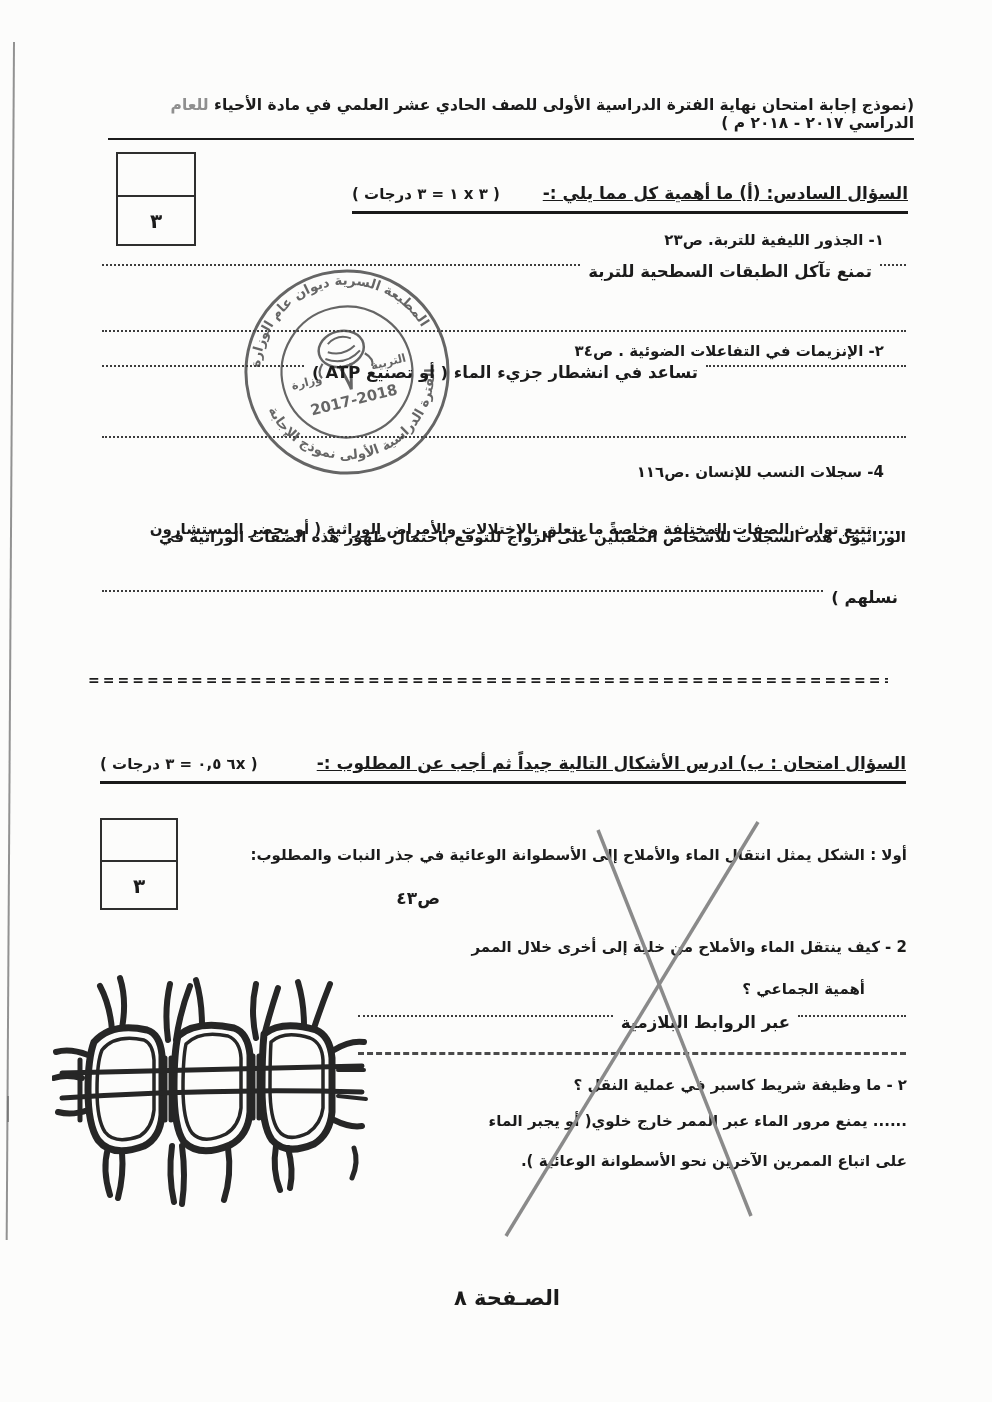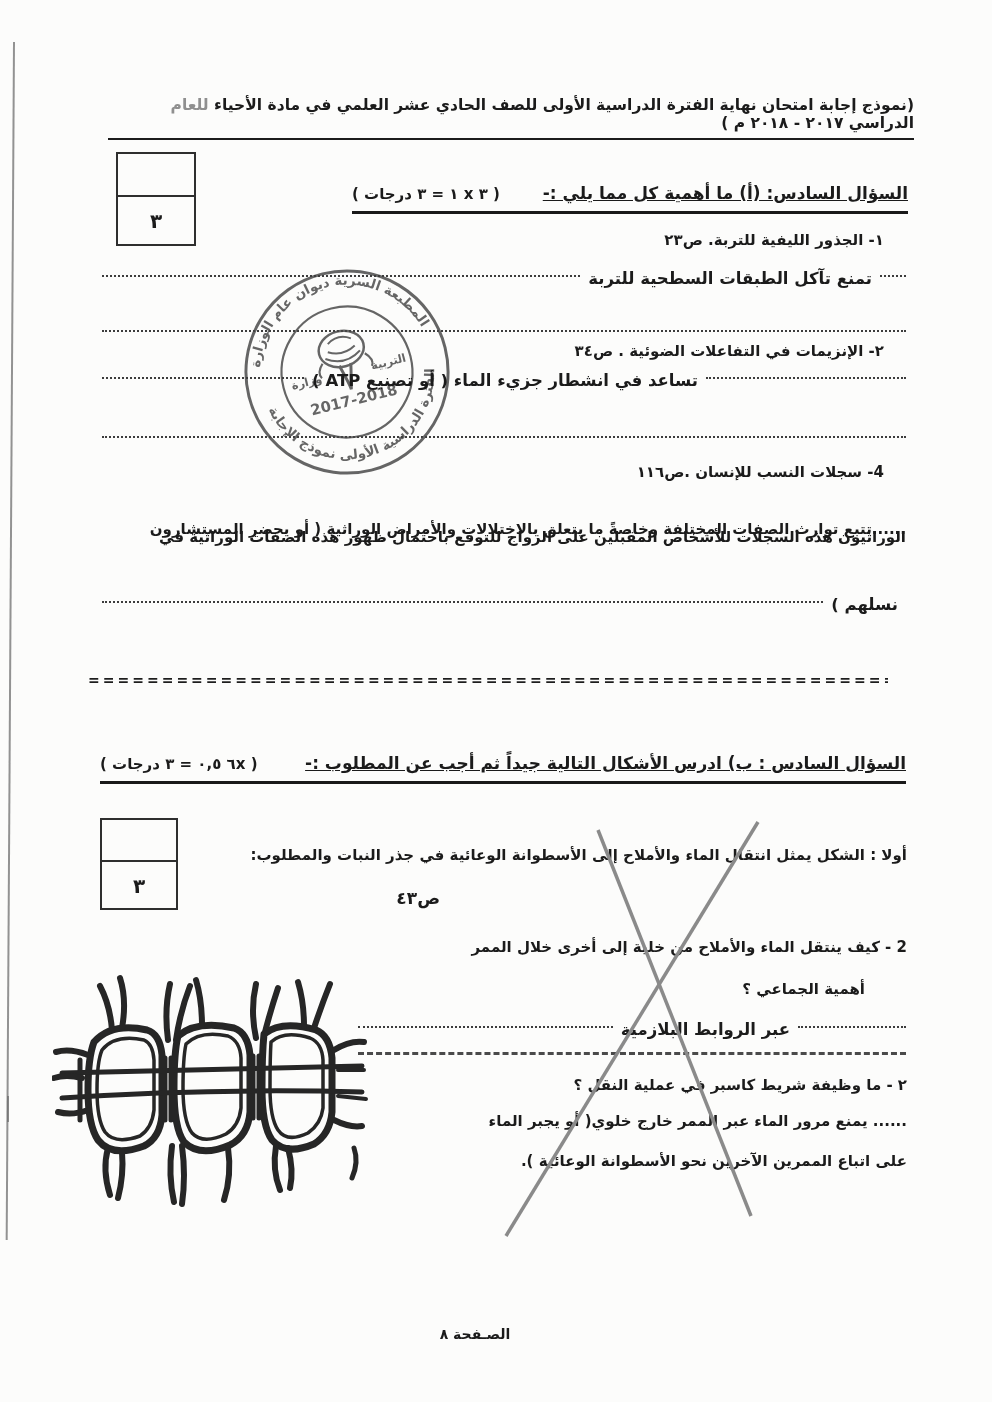--- a/index.html
+++ b/index.html
@@ -29,21 +29,21 @@
 
   
   .secheading{display:flex; direction:rtl; justify-content:space-between; align-items:baseline;
               border-bottom:3px solid #191919; padding-bottom:8px;}
   .secheading .title{font-size:17px; font-weight:bold; white-space:nowrap;text-decoration:underline;}
   .secheading .marks{font-size:15px; font-weight:bold; white-space:nowrap;}
 
   .qline{font-size:15px; font-weight:bold;}
 
   
-  .ansrow{display:flex; direction:rtl; align-items:center;}
+  .ansrow{display:flex; direction:rtl; align-items:flex-start;}
   .ansrow .txt{white-space:nowrap; padding:0 8px 0 8px; font-size:16.5px; font-weight:bold;}
   .dots{border-bottom:2.5px dotted #3c3c3c; height:2px; margin-bottom:6px;}
   .dots.fill{flex:1;}
   .dotrule{border-bottom:2.5px dotted #3c3c3c;}
   .dashrule{border-bottom:3px dashed #4a4a4a;}
 
   .eqdivider{overflow:hidden; white-space:nowrap; font-weight:bold; font-size:14px;
              letter-spacing:3px; color:#1d1d1d;}
 
   .z1{z-index:1}.z2{z-index:2}.z3{z-index:3}.z4{z-index:4}
@@ -124,21 +124,21 @@
   <div class="abs rtl qline z3" style="left:88px;top:520px;width:818px;text-align:right;">......تتبع توارث الصفات المختلفة وخاصةً ما يتعلق بالاختلالات والأمراض الوراثية ( أو يحضر المستشارون</div>
   <div class="abs rtl qline z3" style="left:88px;top:528px;width:818px;">الوراثيون هذه السجلات للأشخاص المقبلين على الزواج للتوقع باحتمال ظهور هذه الصفات الوراثية في</div>
   <div class="abs ansrow z3" style="left:102px;top:588px;width:804px;height:32px;">
     <span class="txt">نسلهم )</span>
     <div class="dots fill"></div>
   </div>
 
   <div class="abs eqdivider" style="left:88px;top:672px;width:800px;height:22px;">==========================================================================================</div>
 
   <div class="abs secheading" style="left:100px;top:753px;width:806px;">
-    <span class="title">السؤال السادس : ب) ادرس الأشكال التالية جيداً ثم أجب عن المطلوب :-</span>
+    <span class="title">السؤال امتحان : ب) ادرس الأشكال التالية جيداً ثم أجب عن المطلوب :-</span>
     <span class="marks">( ٦x ٠,٥ = ٣ درجات )</span>
   </div>
 
   <div class="abs scorebox" style="left:100px;top:818px;width:74px;height:88px;">
     <div class="cell-top"></div>
     <div class="cell-bot">٣</div>
   </div>
 
   <div class="abs rtl qline" style="left:225px;top:846px;width:682px;">أولا : الشكل يمثل انتقال الماء والأملاح إلى الأسطوانة الوعائية في جذر النبات والمطلوب:</div>
   <div class="abs rtl qline" style="left:360px;top:888px;width:80px;font-size:17px;">ص٤٣</div>
@@ -203,15 +203,15 @@
       <path stroke-width="6" d="M236,178 Q242,200 238,218"></path>
       <path stroke-width="5" d="M300,208 Q307,192 302,178"></path>
     </g>
   </svg>
 
   <svg class="abs z4" style="left:478px;top:812px;pointer-events:none;" width="300" height="432" viewBox="0 0 300 432">
     <line x1="120" y1="18" x2="273" y2="404" stroke="#8a8a8a" stroke-width="3.5"></line>
     <line x1="280" y1="10" x2="28" y2="424" stroke="#8a8a8a" stroke-width="3.5"></line>
   </svg>
 
-  <div class="abs rtl b" style="left:390px;top:1286px;width:170px;text-align:center;font-size:14px;margin-top:40px;">الصـفحة ٨</div>
+  <div class="abs rtl b" style="left:390px;top:1286px;width:170px;font-size:21px;">الصـفحة ٨</div>
 
 </div>
 
 </body></html>

